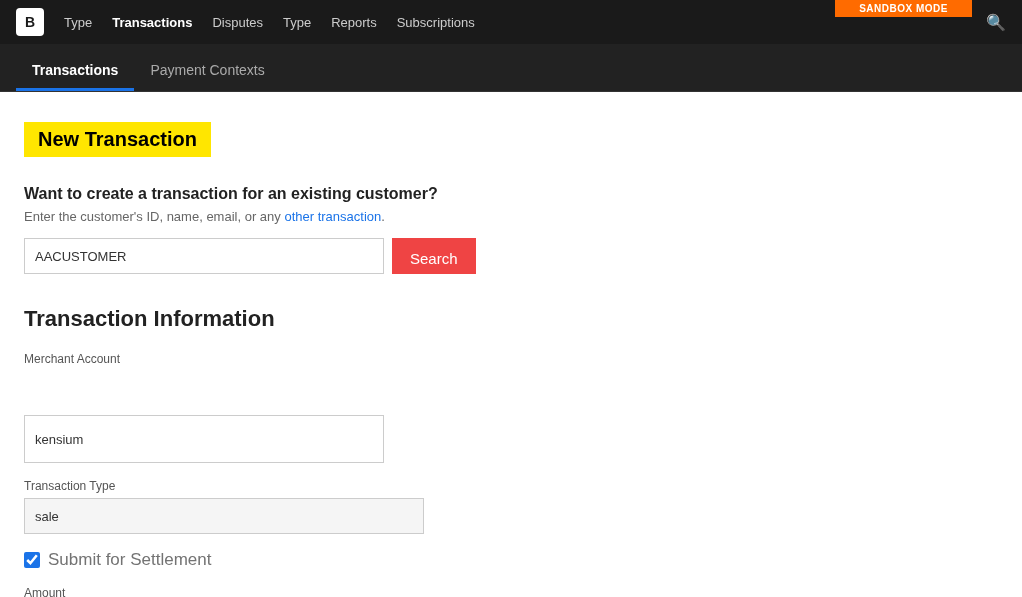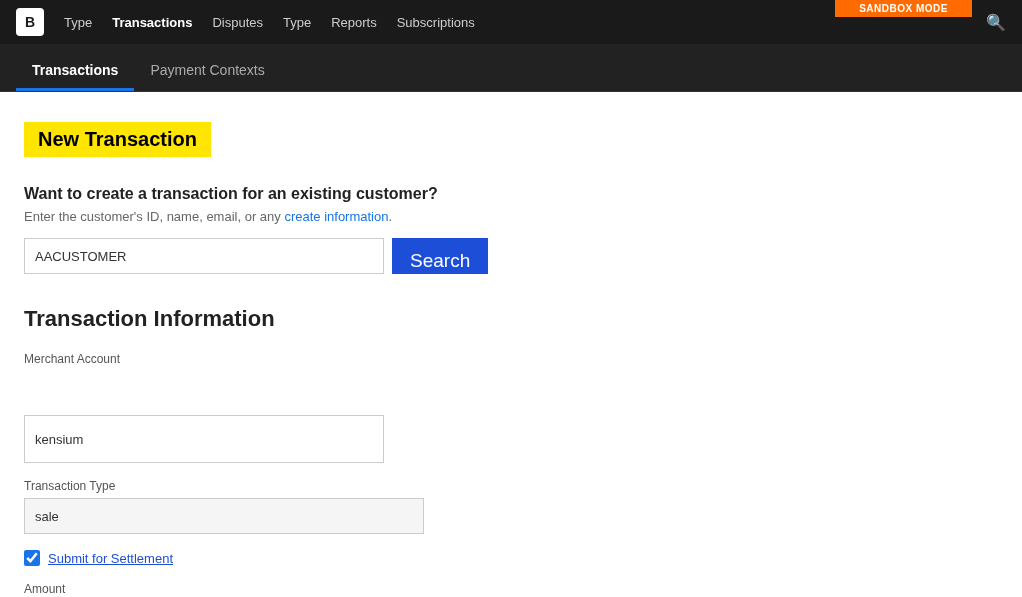--- a/index.html
+++ b/index.html
@@ -122,26 +122,26 @@
       flex: 1;
       max-width: 360px;
       height: 36px;
       border: 1px solid #ccc;
       padding: 4px 10px;
       font-size: 13px;
       color: #333;
       outline: none;
     }
     .search-btn {
-      background: #1d4ed8;
+      background: #ef4444;
       color: #fff;
       border: none;
       padding: 12px 18px;
       height: 36px;
-      font-size: 19px;
+      font-size: 15px;
       cursor: pointer;
       font-weight: 500;
     }
 
     
     .section-title {
       font-size: 22px;
       font-weight: 600;
       color: #222;
       margin-bottom: 20px;
@@ -188,23 +188,22 @@
       align-items: center;
       gap: 8px;
       margin-bottom: 16px;
     }
     .checkbox-input {
       width: 16px; height: 16px;
       accent-color: #1a73e8;
       cursor: pointer;
     }
     .checkbox-label {
-      font-size: 13px;
-      color: #1d4ed8;
-      text-decoration: underline;
+      font-size: 17px;
+      color: #737373;
     }
 
     
     .amount-row {
       display: flex;
       align-items: center;
       gap: 10px;
     }
     .required-badge {
       font-size: 12px;
@@ -234,21 +233,21 @@
 </div>
 
 <div class="page-content">
 
   
   <div class="page-title">New Transaction</div>
 
   
   <div class="section-heading">Want to create a transaction for an existing customer?</div>
   <div class="section-hint">
-    <span>Enter the customer's ID, name, email, or any </span><a>create information</a><span>.</span>
+    <span>Enter the customer's ID, name, email, or any </span><a>other transaction</a><span>.</span>
   </div>
   <div class="search-row">
     <input class="search-input" type="text" value="AACUSTOMER" style="">
     <button class="search-btn">Search</button>
   </div>
 
   
   <div class="section-title">Transaction Information</div>
 
   

